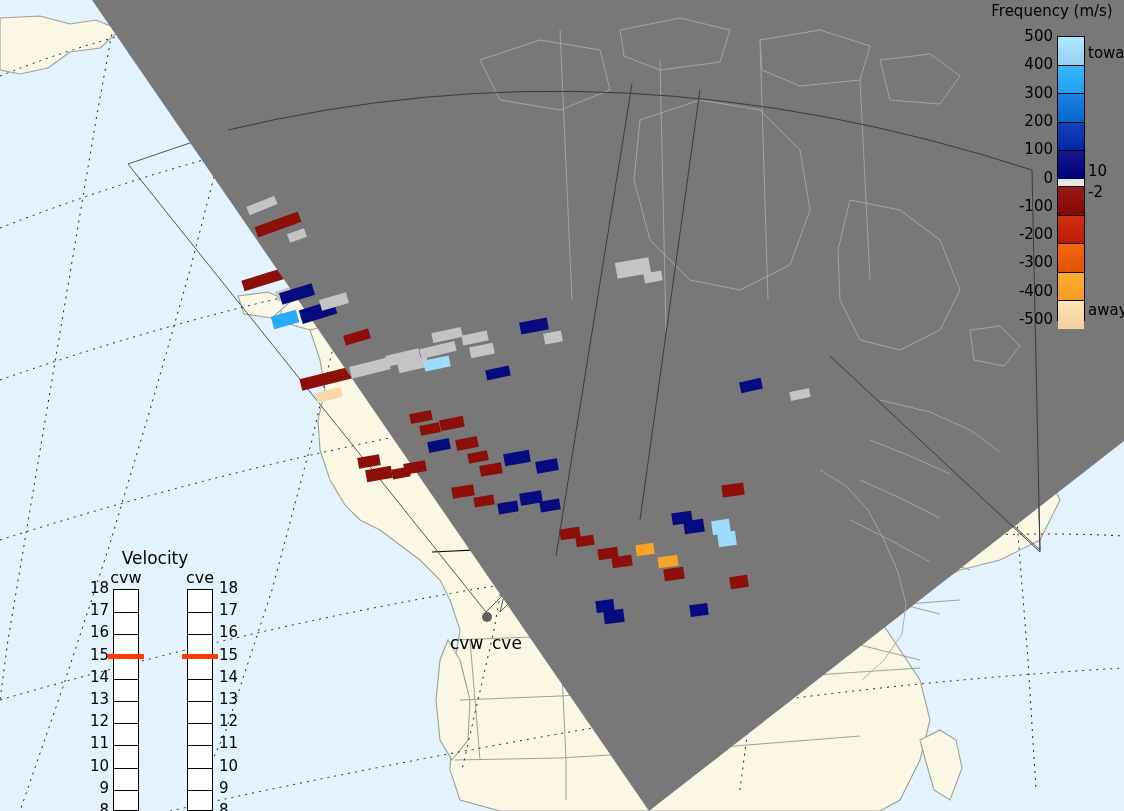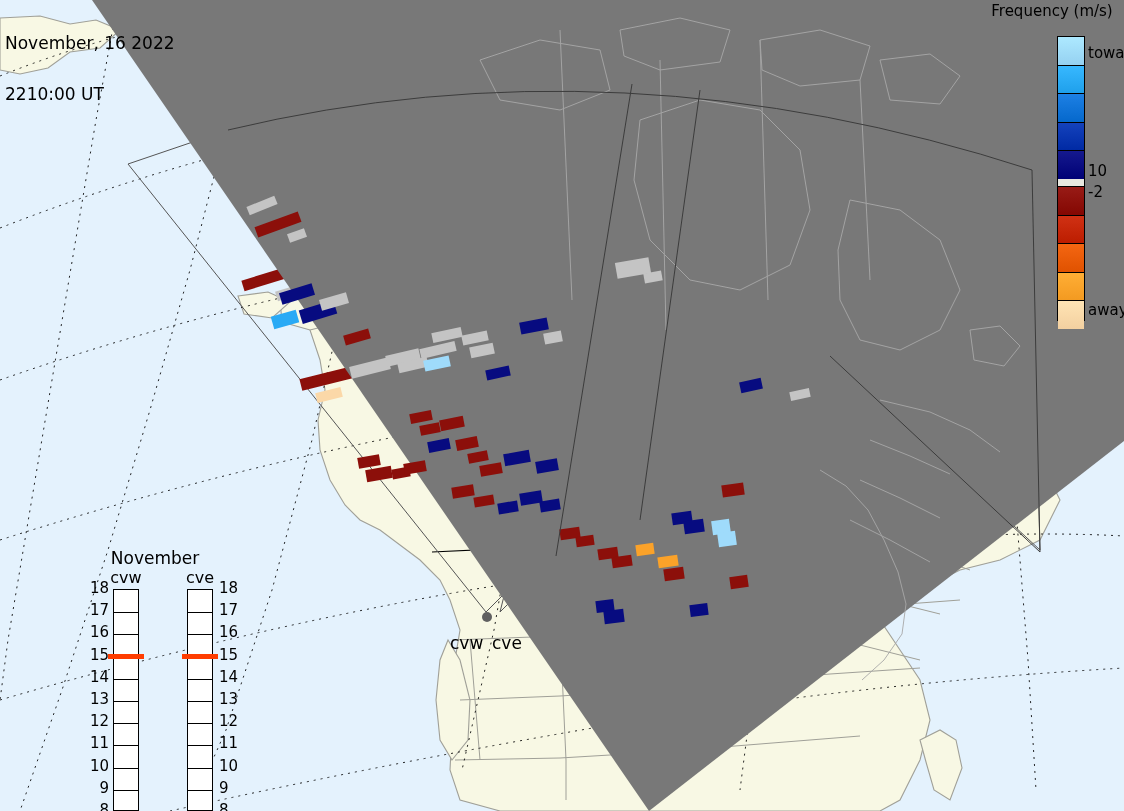--- a/index.html
+++ b/index.html
@@ -304,51 +304,60 @@
     <g fill="none" stroke="#3c3c3c" stroke-width="1">
       <path d="M228,130 Q620,36 1032,170"></path>
       <path d="M632,84 L556,556"></path>
       <path d="M700,90 L640,520"></path>
       <path d="M1032,170 L1040,552 L830,356"></path>
     </g>
 
     <circle cx="487" cy="617" r="5" fill="#606060"></circle>
   </svg>
 
-  <div id="timestamp">
-    <div>November, 16 2022</div>
-    <div>2210:00 UT</div>
-  </div>
 
   <div class="site-label" style="left:450px;top:633px;">cvw</div>
   <div class="site-label" style="left:492px;top:633px;">cve</div>
 
   <div id="cbar">
     <div id="cbar-title">Frequency (m/s)</div>
     <div id="cbar-bar">
         <div class="cb-band" style="height: 27.6px; background: linear-gradient(rgb(173, 233, 255), rgb(149, 209, 241));"></div>
         <div class="cb-band" style="height: 27.6px; background: linear-gradient(rgb(55, 184, 255), rgb(31, 160, 235)); border-top: 1px solid rgb(0, 0, 0);"></div>
         <div class="cb-band" style="height: 27.6px; background: linear-gradient(rgb(29, 128, 228), rgb(5, 104, 204)); border-top: 1px solid rgb(0, 0, 0);"></div>
         <div class="cb-band" style="height: 27.6px; background: linear-gradient(rgb(20, 66, 188), rgb(0, 42, 164)); border-top: 1px solid rgb(0, 0, 0);"></div>
         <div class="cb-band" style="height: 27.6px; background: linear-gradient(rgb(21, 25, 142), rgb(0, 1, 118)); border-top: 1px solid rgb(0, 0, 0);"></div>
         <div class="cb-band" style="height: 7px; background: rgb(232, 232, 224);"></div>
         <div class="cb-band" style="height: 27.6px; background: linear-gradient(rgb(152, 27, 22), rgb(132, 7, 2)); border-top: 1px solid rgb(0, 0, 0);"></div>
         <div class="cb-band" style="height: 27.6px; background: linear-gradient(rgb(208, 49, 20), rgb(188, 29, 0)); border-top: 1px solid rgb(0, 0, 0);"></div>
         <div class="cb-band" style="height: 27.6px; background: linear-gradient(rgb(244, 102, 18), rgb(224, 82, 0)); border-top: 1px solid rgb(0, 0, 0);"></div>
         <div class="cb-band" style="height: 27.6px; background: linear-gradient(rgb(255, 174, 53), rgb(243, 154, 33)); border-top: 1px solid rgb(0, 0, 0);"></div>
         <div class="cb-band" style="height: 27.6px; background: linear-gradient(rgb(255, 228, 180), rgb(243, 208, 160)); border-top: 1px solid rgb(0, 0, 0);"></div>
       </div>
+    <div id="cbar-ticks">
+        <div class="cb-tick" style="top: 1px;">500</div>
+        <div class="cb-tick" style="top: 29.3px;">400</div>
+        <div class="cb-tick" style="top: 57.6px;">300</div>
+        <div class="cb-tick" style="top: 85.9px;">200</div>
+        <div class="cb-tick" style="top: 114.2px;">100</div>
+        <div class="cb-tick" style="top: 142.5px;">0</div>
+        <div class="cb-tick" style="top: 170.8px;">-100</div>
+        <div class="cb-tick" style="top: 199.1px;">-200</div>
+        <div class="cb-tick" style="top: 227.4px;">-300</div>
+        <div class="cb-tick" style="top: 255.7px;">-400</div>
+        <div class="cb-tick" style="top: 284px;">-500</div>
+      </div>
     <div class="cb-side" style="top:164px;">10</div>
     <div class="cb-side" style="top:185px;">-2</div>
     <div class="cb-side" style="top:46px;">toward</div>
     <div class="cb-side" style="top:303px;">away</div>
   </div>
 
   <div id="freq">
-    <div id="freq-title">November</div>
+    <div id="freq-title">Velocity</div>
     <div class="freq-col-label" style="left:16px;width:50px;">cvw</div>
     <div class="freq-col-label" style="left:90px;width:50px;">cve</div>
 
     <div class="freq-box" id="freq-box-cvw" style="left:28px;">
         <div class="freq-div" style="top: 22.2px;"></div>
         <div class="freq-div" style="top: 44.4px;"></div>
         <div class="freq-div" style="top: 66.6px;"></div>
         <div class="freq-div" style="top: 88.8px;"></div>
         <div class="freq-div" style="top: 111px;"></div>
         <div class="freq-div" style="top: 133.2px;"></div>

